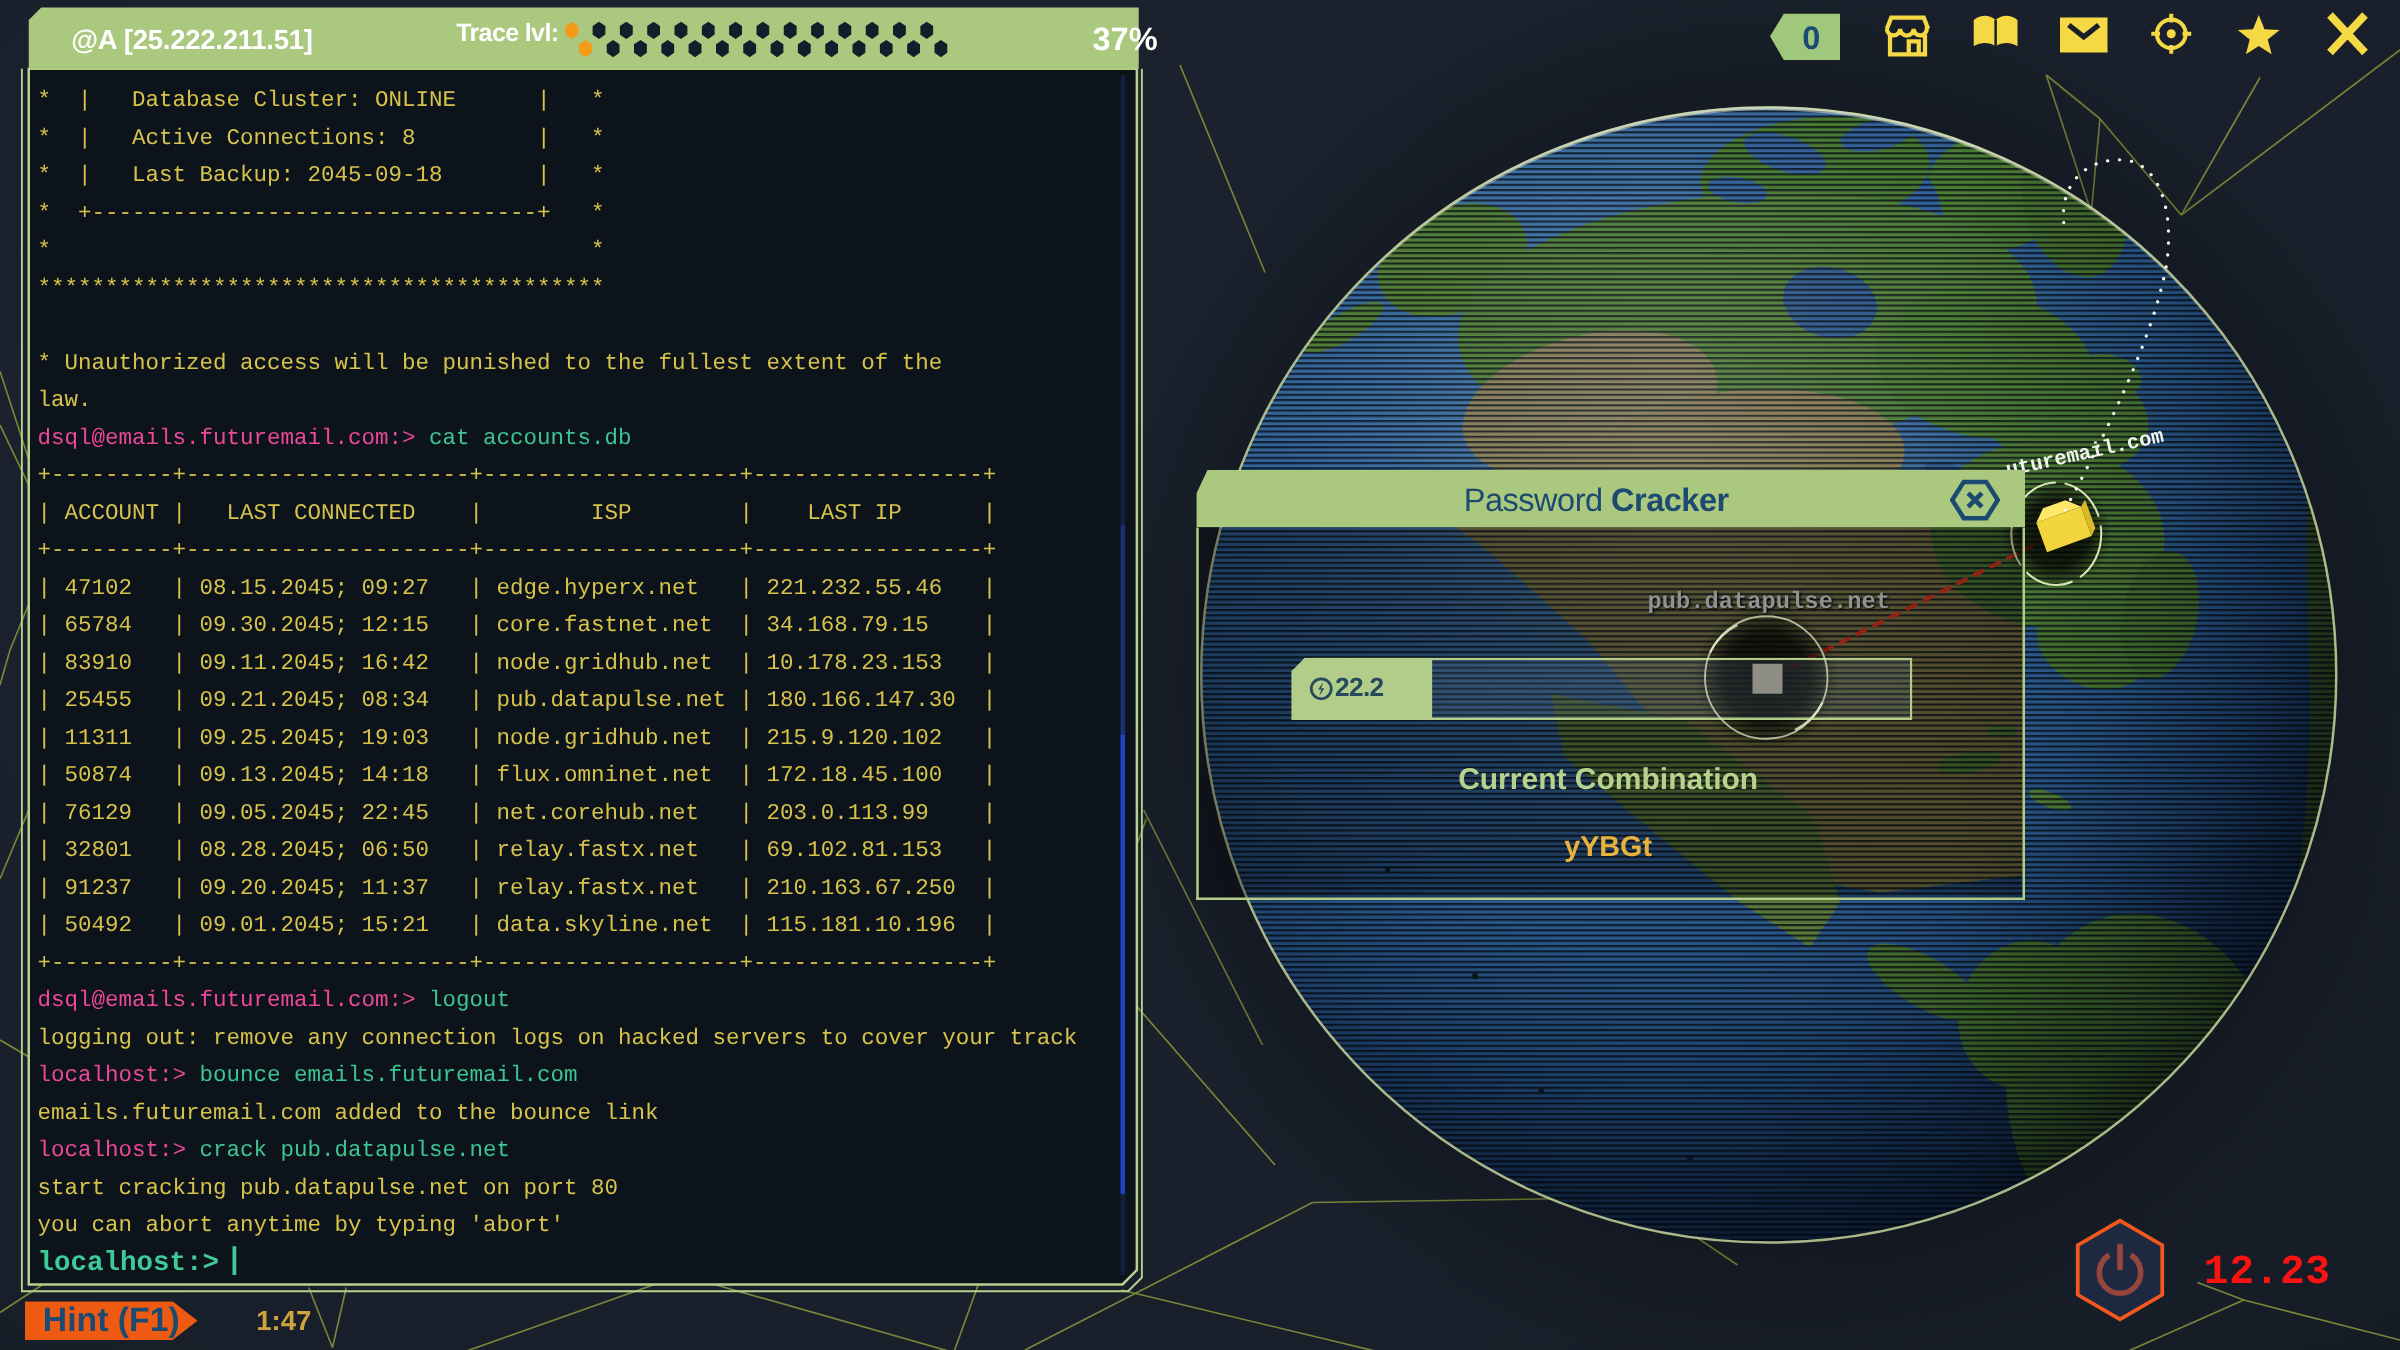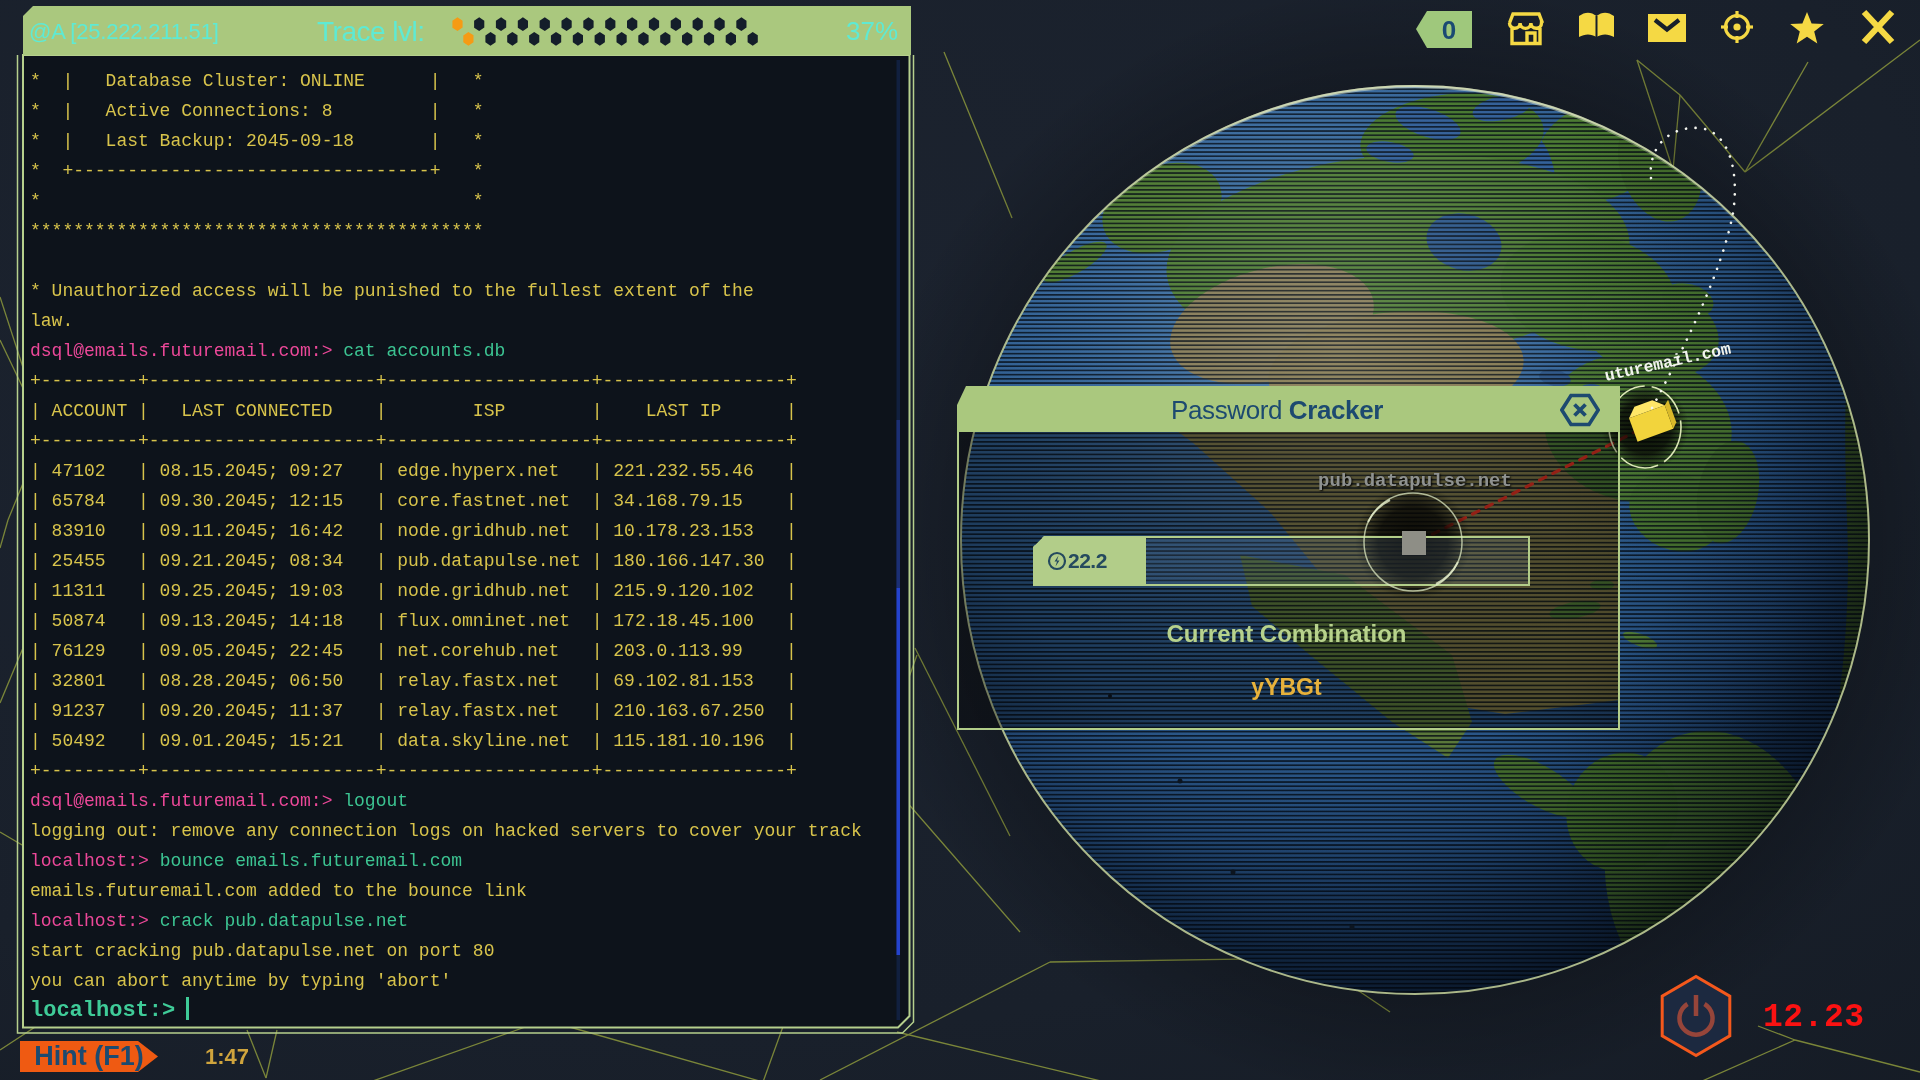--- a/index.html
+++ b/index.html
@@ -1,21 +1,21 @@
 <!DOCTYPE html>
 <html><head><meta charset="utf-8"><style>
 html,body{margin:0;padding:0;width:1920px;height:1080px;overflow:hidden;background:#161c26;font-family:"Liberation Sans",sans-serif;}
 .abs{position:absolute;}
 #term-pre{position:absolute;left:30px;top:66px;font-family:"Liberation Mono",monospace;font-size:18px;line-height:30px;color:#d7c34b;white-space:pre;}
 #term-pre .t{color:#ec4899;}
 #term-pre .t2{color:#3cc492;margin-top:28px;}
 #term-pre .plast{color:#3fcb98;font-weight:bold;font-size:22px;}
 #term-pre .cursor{display:inline-block;width:3px;height:23px;background:#3fcb98;vertical-align:-4px;}
-.hdrtext{position:absolute;color:#5eead4;font-weight:normal;}
-#pw-win{position:absolute;left:957px;top:386px;width:663px;height:346px;}
+.hdrtext{position:absolute;color:#ffffff;font-weight:bold;margin-left:28px;}
+#pw-win{position:absolute;left:957px;top:376px;width:663px;height:346px;}
 #pw-head{position:absolute;left:0;top:0;width:663px;height:46px;background:#aac87e;clip-path:polygon(9px 0,100% 0,100% 100%,0 100%,0 19px);}
 #pw-title{position:absolute;left:0;top:9px;width:640px;text-align:center;font-size:26px;color:#1d4a70;letter-spacing:-0.4px;}
 #pw-body{position:absolute;left:0;top:46px;width:659px;height:296px;background:rgba(2,4,2,0.34);border:2px solid #b2cd89;border-top:none;}
 #pw-bar{position:absolute;left:76px;top:150px;width:497px;height:50px;border:2px solid #b2cd89;background:rgba(140,180,220,0.13);clip-path:polygon(11px 0,100% 0,100% 100%,0 100%,0 11px);box-sizing:border-box;}
 #pw-fill{position:absolute;left:-2px;top:-2px;width:113px;height:50px;background:#b2cd89;clip-path:polygon(11px 0,100% 0,100% 100%,0 100%,0 11px);}
 #pw-val{position:absolute;left:33px;top:11px;font-size:21px;font-weight:600;color:#254a5e;letter-spacing:-0.5px;}
 #pw-cc{position:absolute;left:0;top:234px;width:659px;text-align:center;font-size:24px;font-weight:bold;color:#b7d28c;}
 #pw-yy{position:absolute;left:0;top:288px;width:659px;text-align:center;font-size:23px;font-weight:600;color:#e8b23b;}
 #hint{position:absolute;left:20px;top:1041px;width:138px;height:31px;background:#ef5a12;clip-path:polygon(0 0,118px 0,100% 50%,118px 100%,0 100%);color:#1c4a70;font-weight:bold;font-size:27px;text-align:center;line-height:30px;}
 #clock{position:absolute;left:205px;top:1044px;color:#cfa43d;font-size:22px;font-weight:600;}
@@ -233,21 +233,21 @@
 +---------+---------------------+-------------------+-----------------+
 <span class="t">dsql@emails.futuremail.com:&gt;</span> <span class="t2">logout</span>
 logging out: remove any connection logs on hacked servers to cover your track
 <span class="t">localhost:&gt;</span> <span class="t2">bounce emails.futuremail.com</span>
 emails.futuremail.com added to the bounce link
 <span class="t">localhost:&gt;</span> <span class="t2">crack pub.datapulse.net</span>
 start cracking pub.datapulse.net on port 80
 you can abort anytime by typing 'abort'
 <span class="plast">localhost:&gt;</span> <span class="cursor"></span></div>
 <div class="hdrtext" style="left:29px;top:19px;font-size:22px;letter-spacing:-0.2px;">@A [25.222.211.51]</div>
-<div class="hdrtext" style="left:317px;top:16px;font-size:28px;letter-spacing:-0.5px;">Trace lvl:</div>
+<div class="hdrtext" style="left:337px;top:16px;font-size:20px;letter-spacing:-0.5px;">Trace lvl:</div>
 <div class="hdrtext" style="left:846px;top:16px;font-size:26px;">37%</div>
 
 <div id="pw-win">
   <div id="pw-head"></div>
   <div id="pw-title"><span style="font-weight:normal">Password </span><span style="font-weight:bold">Cracker</span></div>
   <svg class="abs" style="left:603px;top:7px" width="40" height="36" viewBox="0 0 40 36">
     <polygon points="1.8,17 11,2.5 29,2.5 38.2,17 29,31.5 11,31.5" fill="none" stroke="#1d4a70" stroke-width="3.6"></polygon>
     <path d="M14.5,11.5 L25.5,22.5 M25.5,11.5 L14.5,22.5" stroke="#1d4a70" stroke-width="3.8"></path>
   </svg>
   <div id="pw-body"></div>

